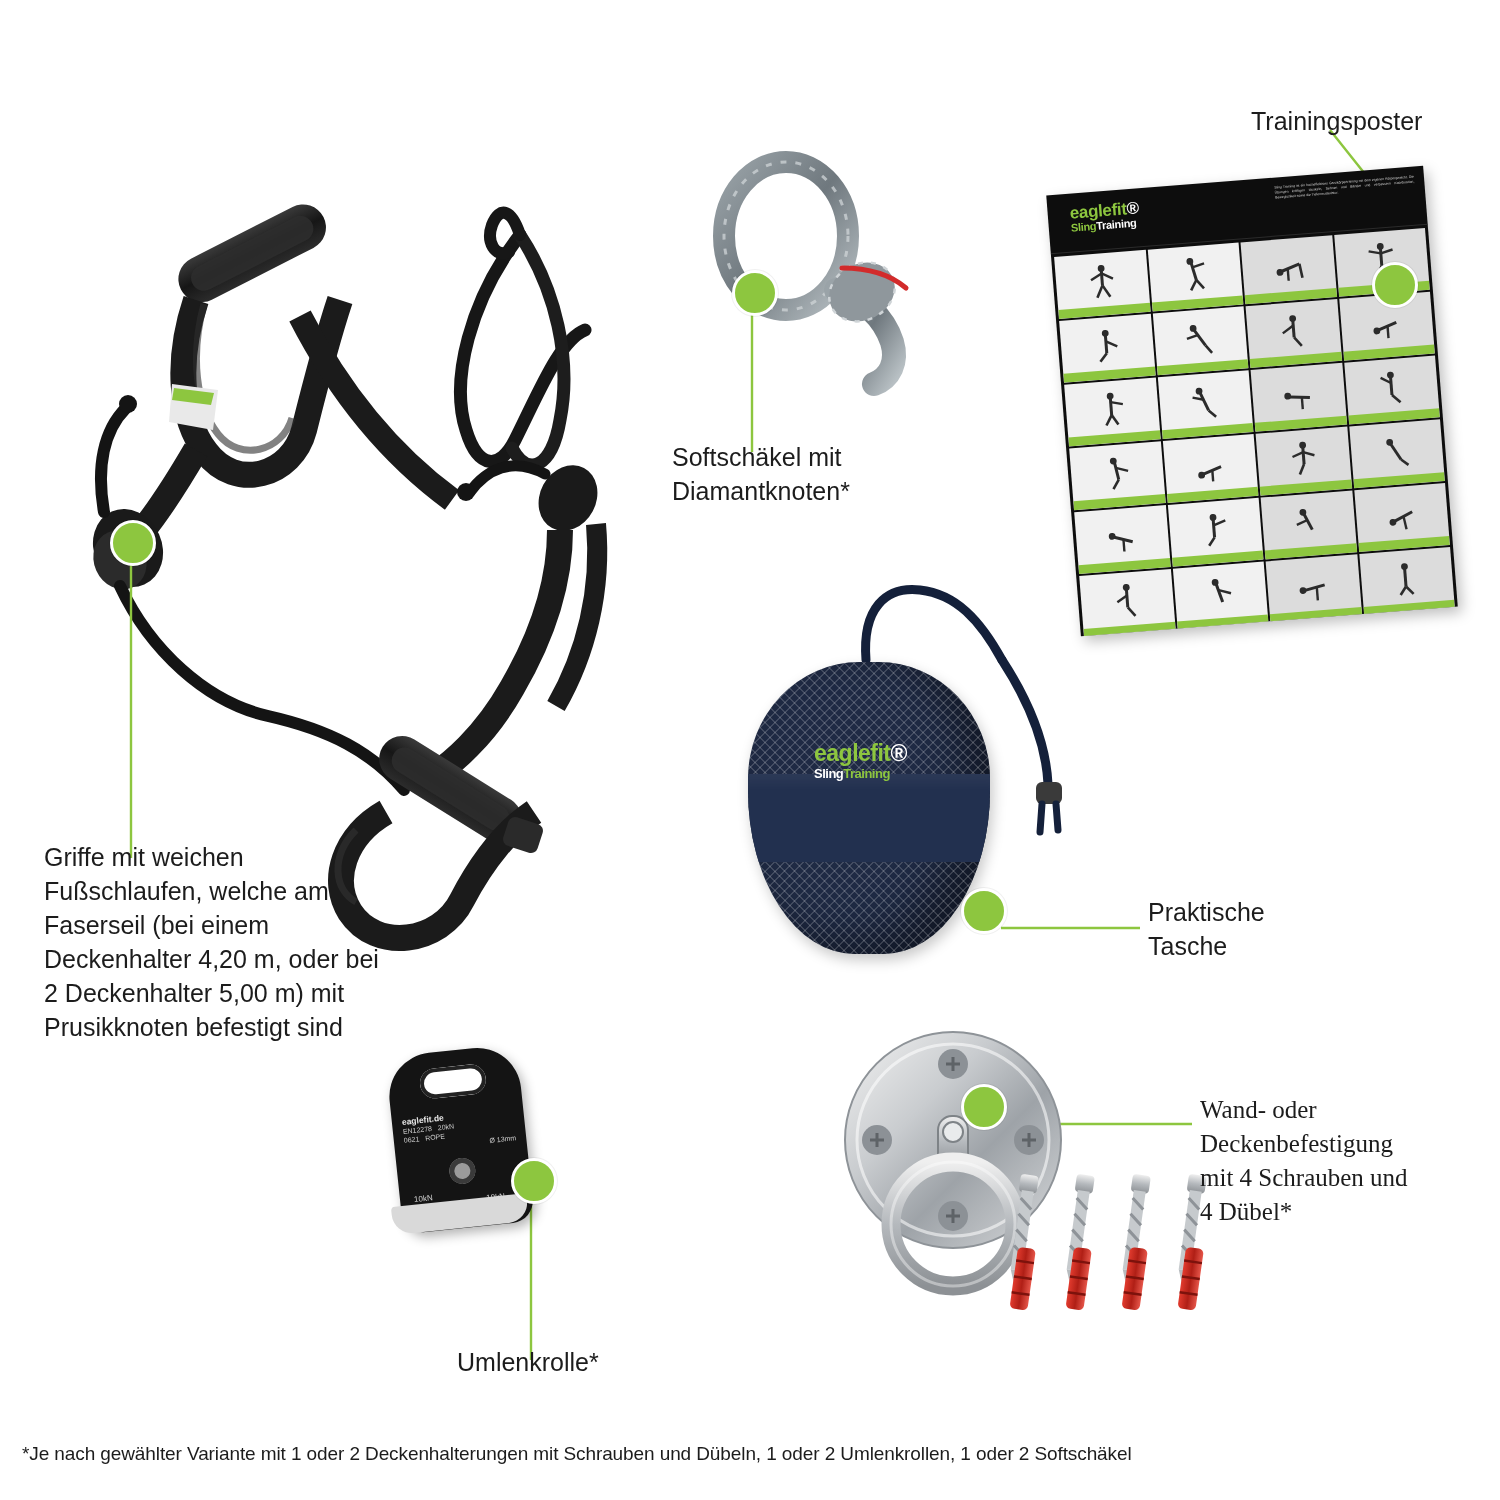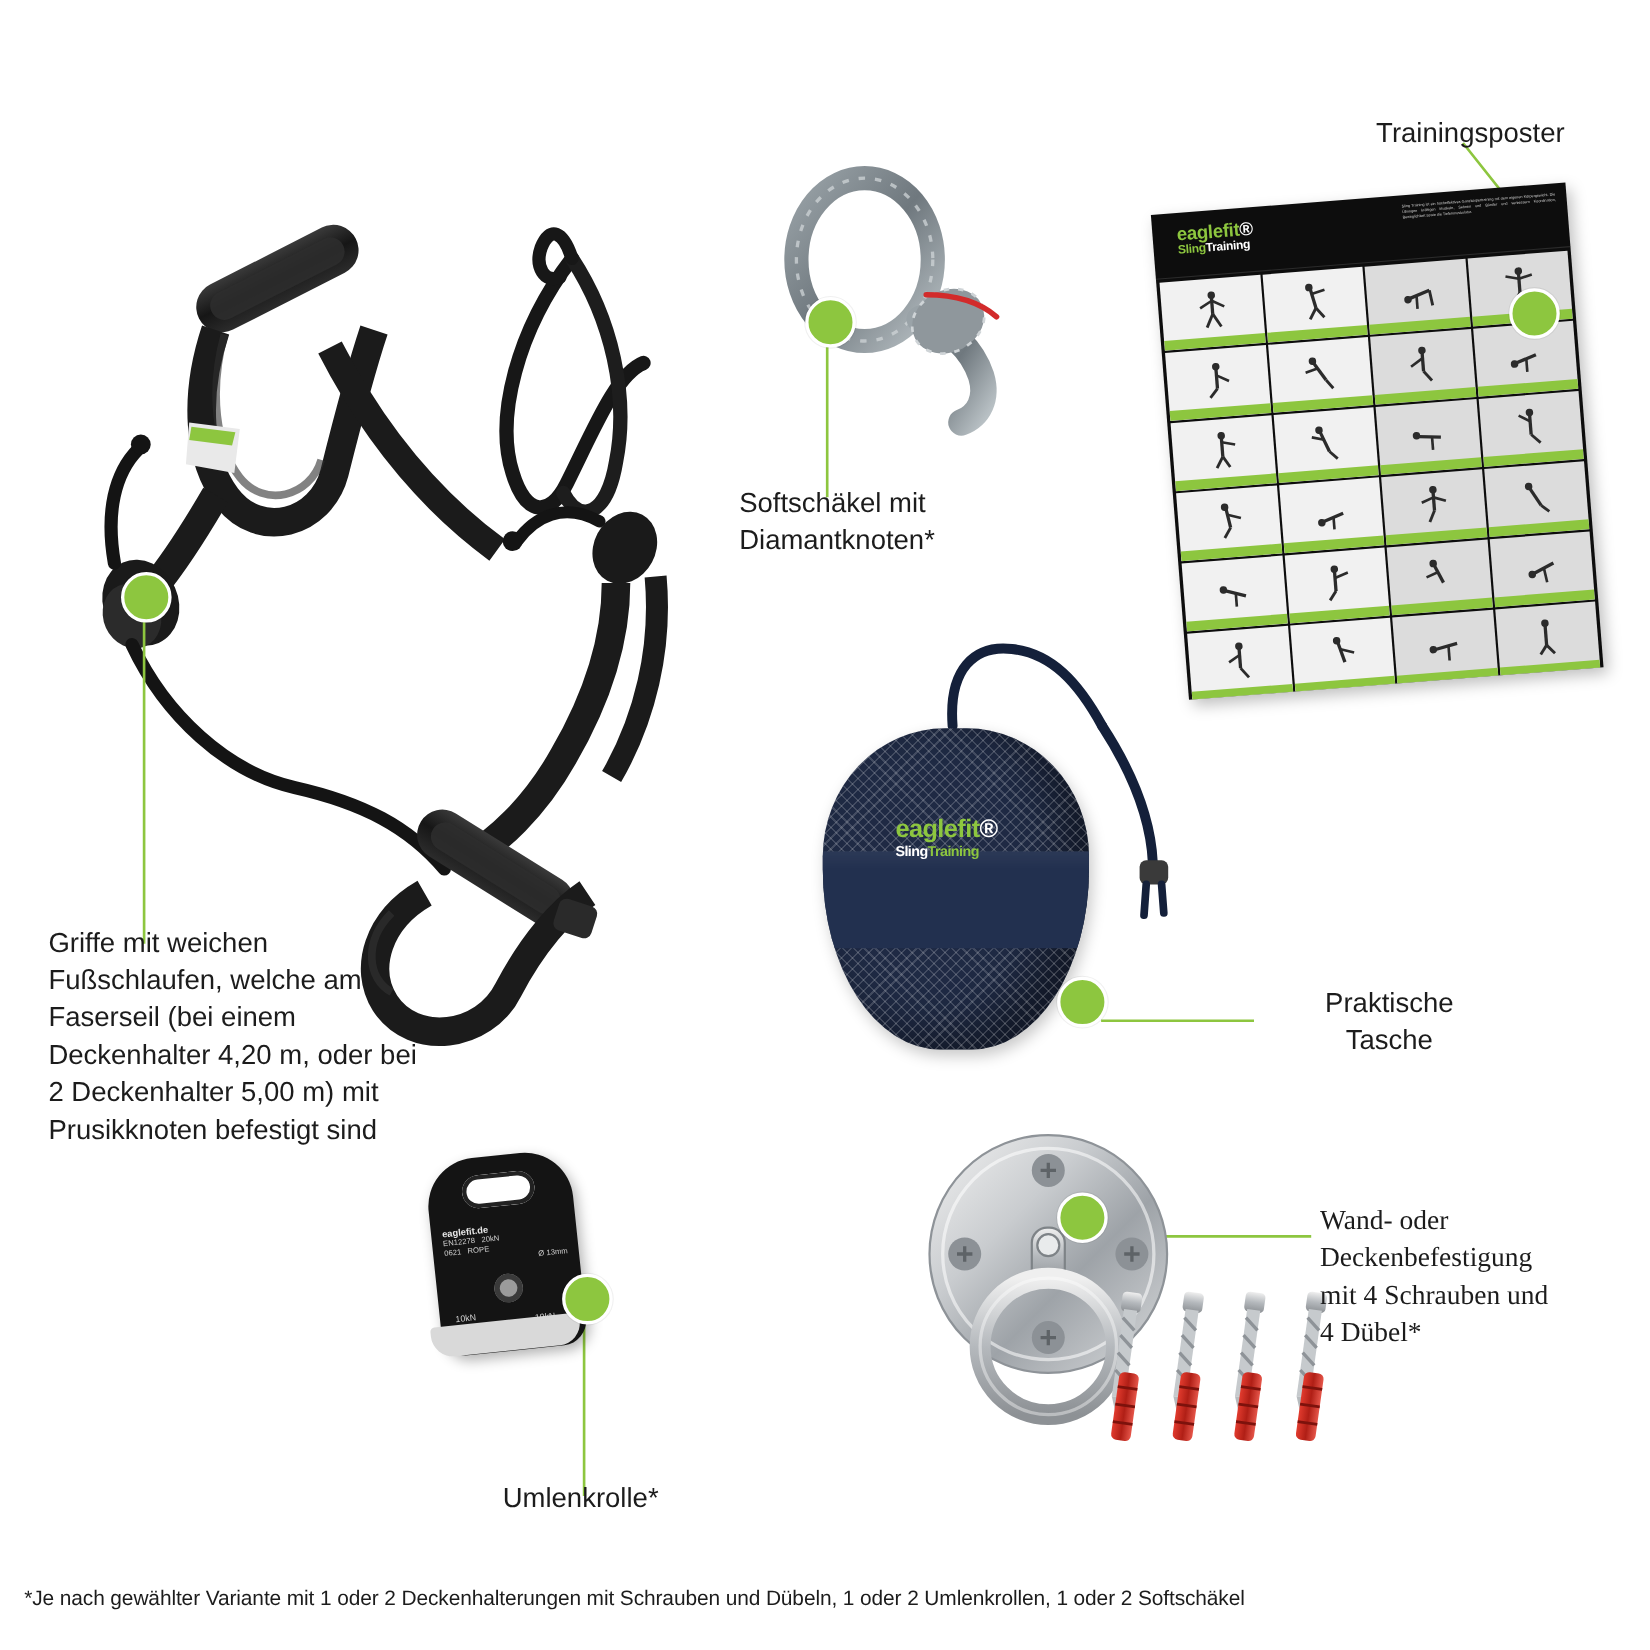--- a/index.html
+++ b/index.html
@@ -705,21 +705,21 @@
 Faserseil (bei einem
 Deckenhalter 4,20 m, oder bei
 2 Deckenhalter 5,00 m) mit
 Prusikknoten befestigt sind</div>
 
   <div class="callout-label" style="left:672px; top:440px; width:260px;">Softschäkel mit
 Diamantknoten*</div>
 
   <div class="callout-label" style="left:1251px; top:104px; width:240px;">Trainingsposter</div>
 
-  <div class="callout-label" style="left:1148px; top:895px; width:230px;text-align:center;">Praktische
+  <div class="callout-label" style="left:1148px; top:895px; width:230px;">Praktische
 Tasche</div>
 
   <div class="callout-label" style="left:1200px; top:1093px; width:280px;font-family:Liberation Serif, serif;">Wand- oder
 Deckenbefestigung
 mit 4 Schrauben und
 4 Dübel*</div>
 
   <div class="callout-label" style="left:457px; top:1345px; width:260px;">Umlenkrolle*</div>
 
   <div class="footnote">*Je nach gewählter Variante mit 1 oder 2 Deckenhalterungen mit Schrauben und Dübeln, 1 oder 2 Umlenkrollen, 1 oder 2 Softschäkel</div>

